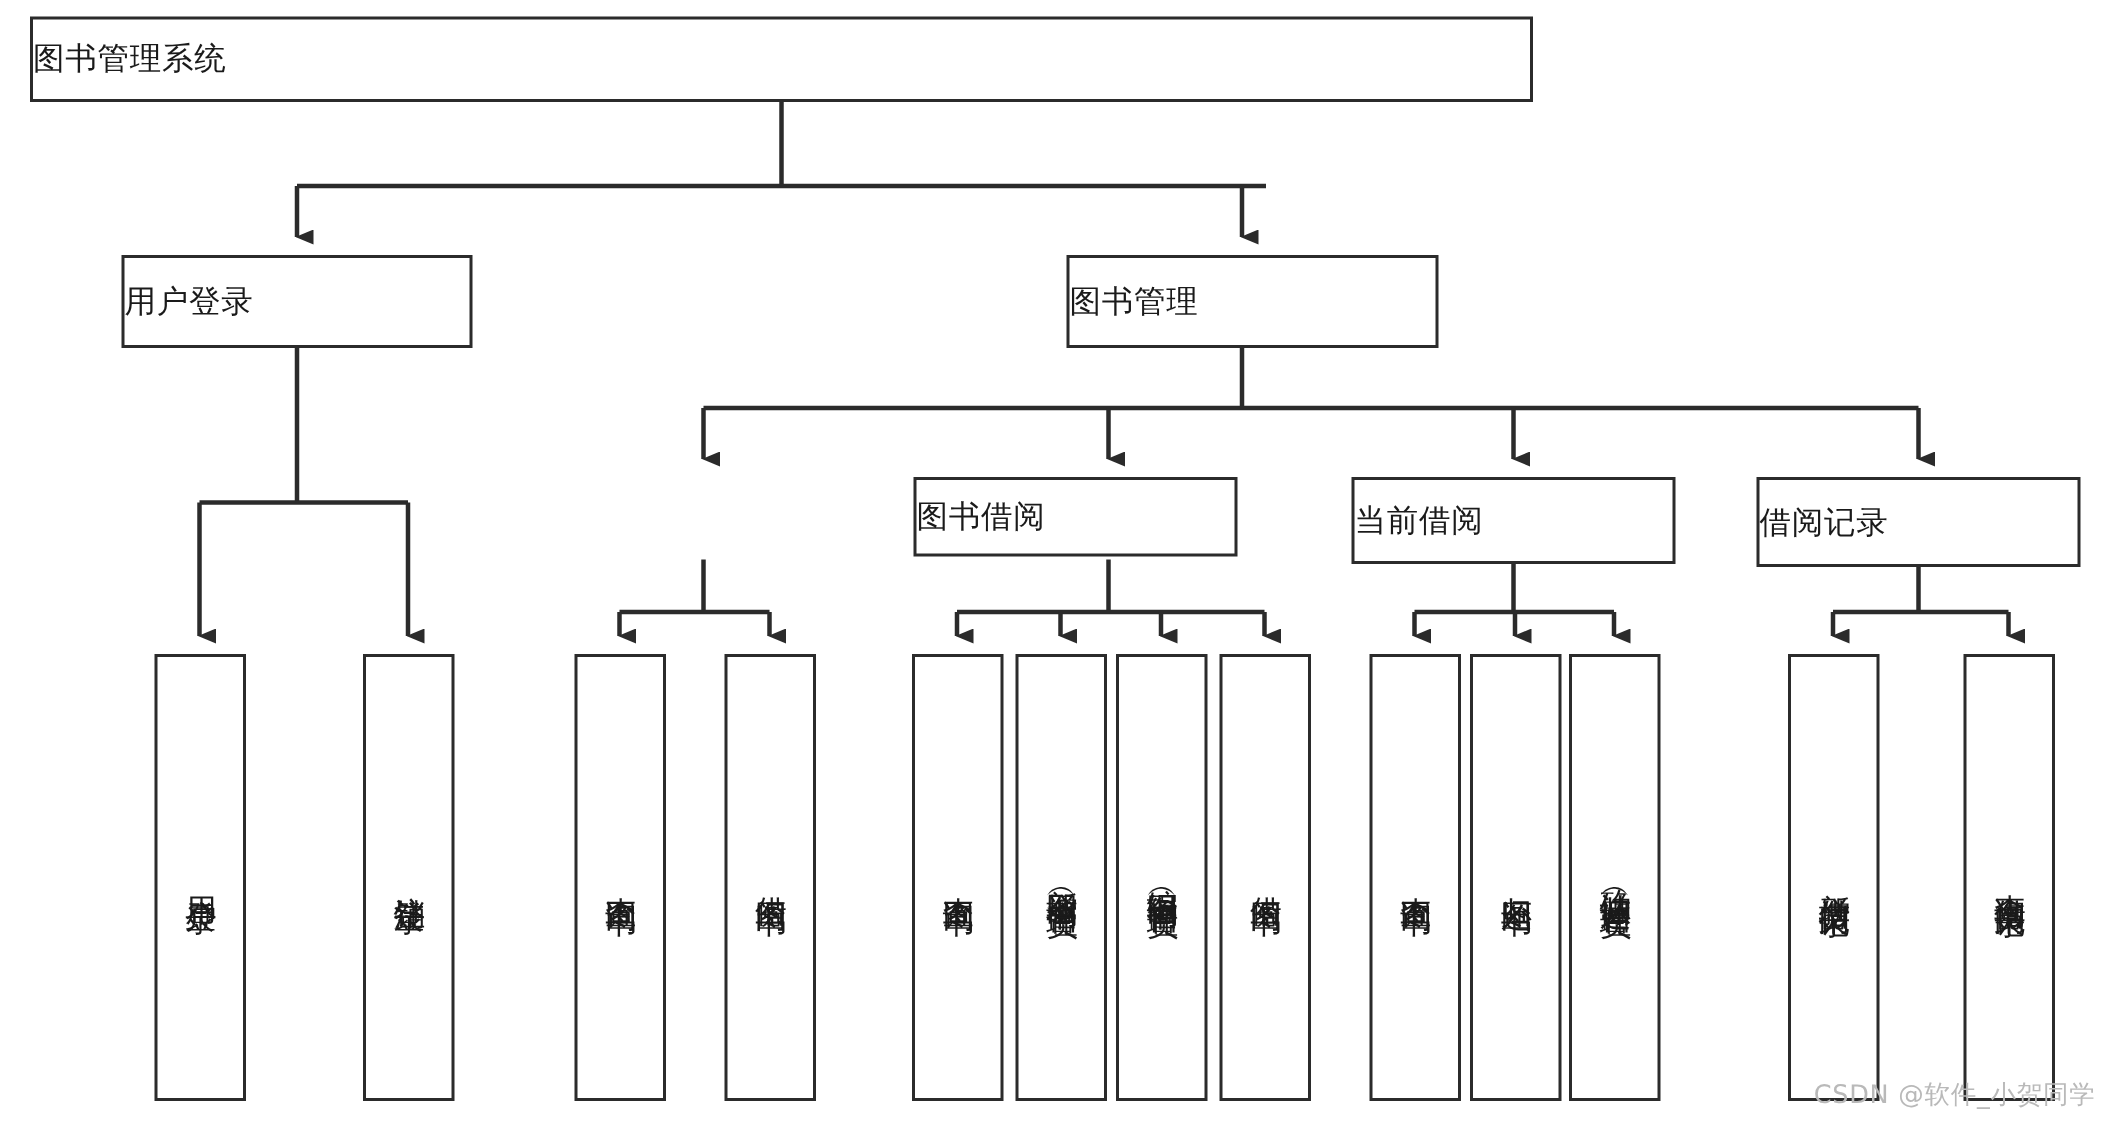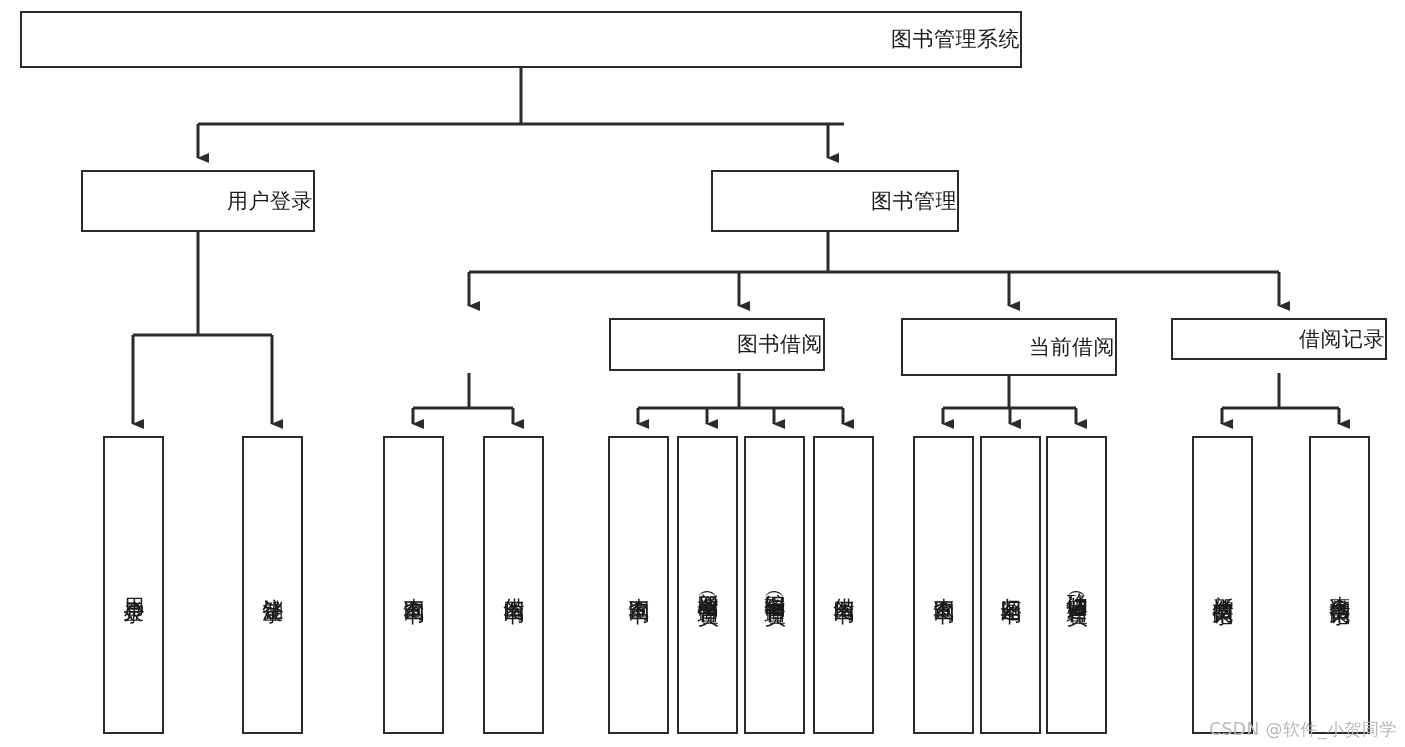--- a/index.html
+++ b/index.html
@@ -25,21 +25,21 @@
     height: 747px;
     pointer-events: none;
   }
   .node {
     position: absolute;
     box-sizing: border-box;
     background: #ffffff;
     border: 2px solid #2b2b2b;
     display: flex;
     align-items: center;
-    justify-content: flex-end;
+    justify-content: flex-start;
     color: #1a1a1a;
   }
   .node .label {
     display: block;
     text-align: center;
     line-height: 1.16;
     letter-spacing: 0.5px;
   }
   .node.horiz .label {
     font-size: 21px;
@@ -133,21 +133,21 @@
   <div class="node horiz" style="left:711px; top:170px; width:248px; height:62px;">
     <span class="label">图书管理</span>
   </div>
 
   <div class="node horiz" style="left:609px; top:318px; width:216px; height:53px;">
     <span class="label">图书借阅</span>
   </div>
   <div class="node horiz" style="left:901px; top:318px; width:216px; height:58px;">
     <span class="label">当前借阅</span>
   </div>
-  <div class="node horiz" style="left:1171px; top:318px; width:216px; height:42px;">
+  <div class="node horiz" style="left:1171px; top:318px; width:216px; height:60px;">
     <span class="label">借阅记录</span>
   </div>
 
   <div class="node vert" style="left:103px; top:436px; width:61px; height:298px;">
     <span class="label">用户登录</span>
   </div>
   <div class="node vert" style="left:242px; top:436px; width:61px; height:298px;">
     <span class="label">注销登录</span>
   </div>
 

